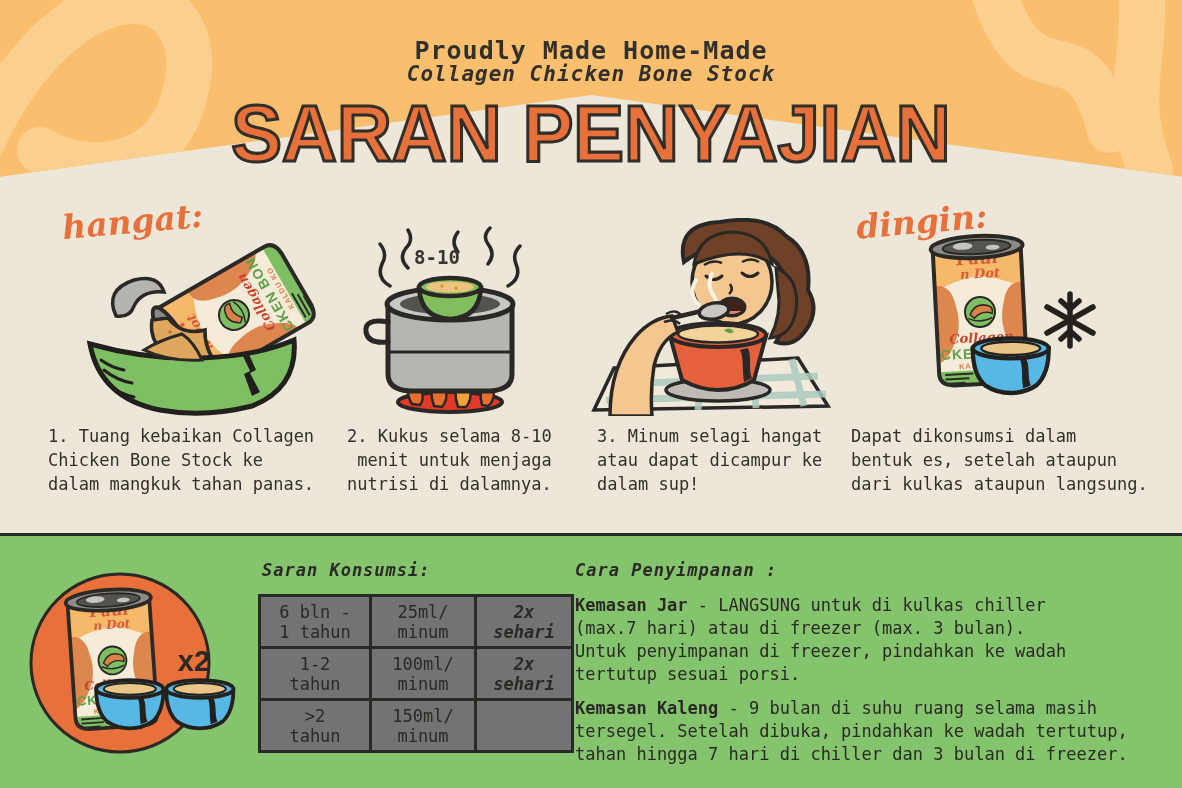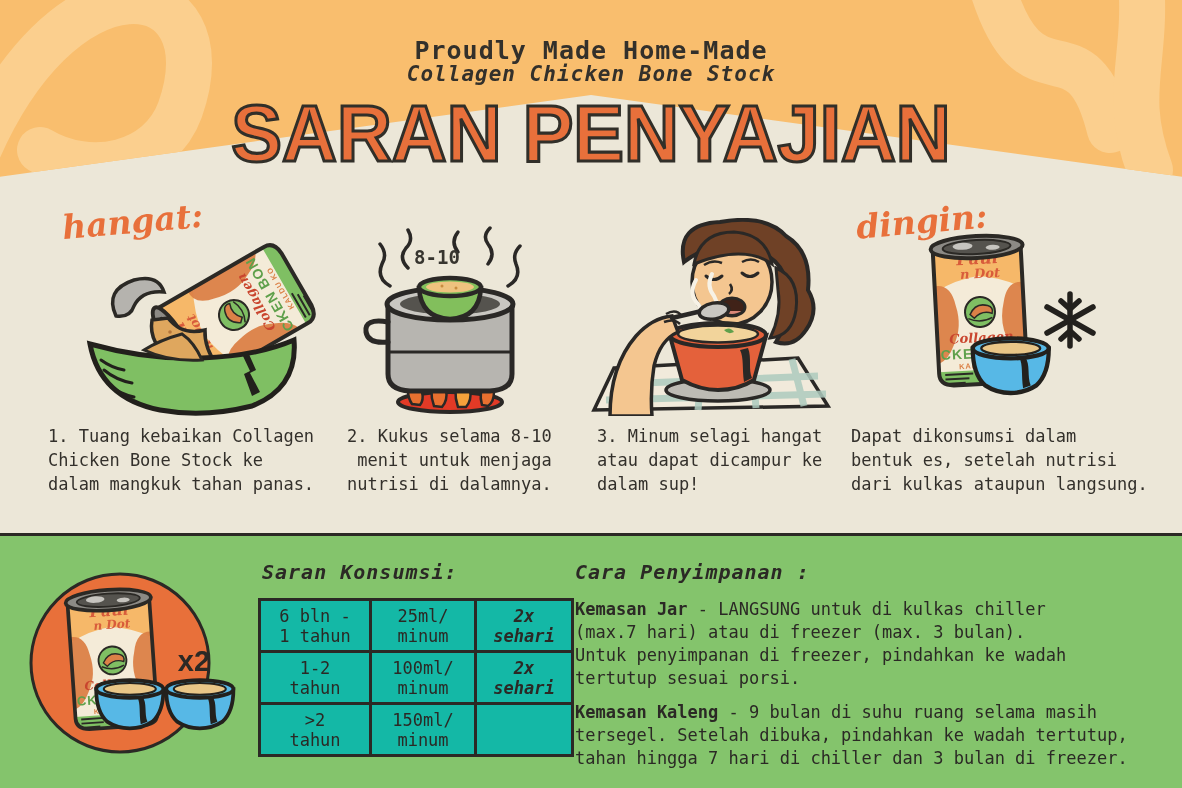--- a/index.html
+++ b/index.html
@@ -54,25 +54,25 @@
   .step3{left:597px; top:424px;}
   .step4{left:851px; top:424px;}
   
   .green-panel{
     position:absolute; top:533px; left:0; width:1182px; height:255px;
     background:#84C46C; border-top:3px solid #2B2925; box-sizing:border-box;
   }
   .circle-graphic{position:absolute; left:28px; top:34px;}
   .consumption{position:absolute; left:258px; top:24px;}
   .section-title{
-    font-weight:bold; font-style:italic; font-size:20px; letter-spacing:1px;
+    font-weight:bold; font-style:italic; font-size:17px; letter-spacing:1px;
     color:#2B2925; margin:0 0 14px 4px;
   }
   table.konsumsi{
-    border-collapse:collapse; background:#14b8a6;
+    border-collapse:collapse; background:#737373;
   }
   table.konsumsi td{
     border:3px solid #2B2925; width:94px; height:45px;
     text-align:center; vertical-align:middle;
     font-size:17px; line-height:20px; color:#2B2925; padding:2px 4px;
   }
   table.konsumsi td.col-age{width:100px;}
   table.konsumsi td.col-freq{font-weight:bold; font-style:italic; width:86px;}
   .cell-line{display:block; white-space:pre;}
   .storage{position:absolute; left:575px; top:24px; width:595px;}
@@ -256,21 +256,21 @@
     <span class="step-line">menit untuk menjaga</span>
     <span class="step-line">nutrisi di dalamnya.</span>
   </div>
   <div class="step-text step3">
     <span class="step-line">3. Minum selagi hangat</span>
     <span class="step-line">atau dapat dicampur ke</span>
     <span class="step-line">dalam sup!</span>
   </div>
   <div class="step-text step4">
     <span class="step-line">Dapat dikonsumsi dalam</span>
-    <span class="step-line">bentuk es, setelah nutrisi</span>
+    <span class="step-line">bentuk es, setelah ataupun</span>
     <span class="step-line">dari kulkas ataupun langsung.</span>
   </div>
 
   <div class="green-panel">
 
     <svg class="circle-graphic" width="220" height="190" viewBox="0 0 220 190">
       <circle cx="92" cy="93" r="89" fill="#E8703A" stroke="#2B2925" stroke-width="3"></circle>
       <g transform="translate(38 16) scale(0.93) rotate(-4 50 80)">
         <use href="#can-sym" width="100" height="160"></use>
       </g>

